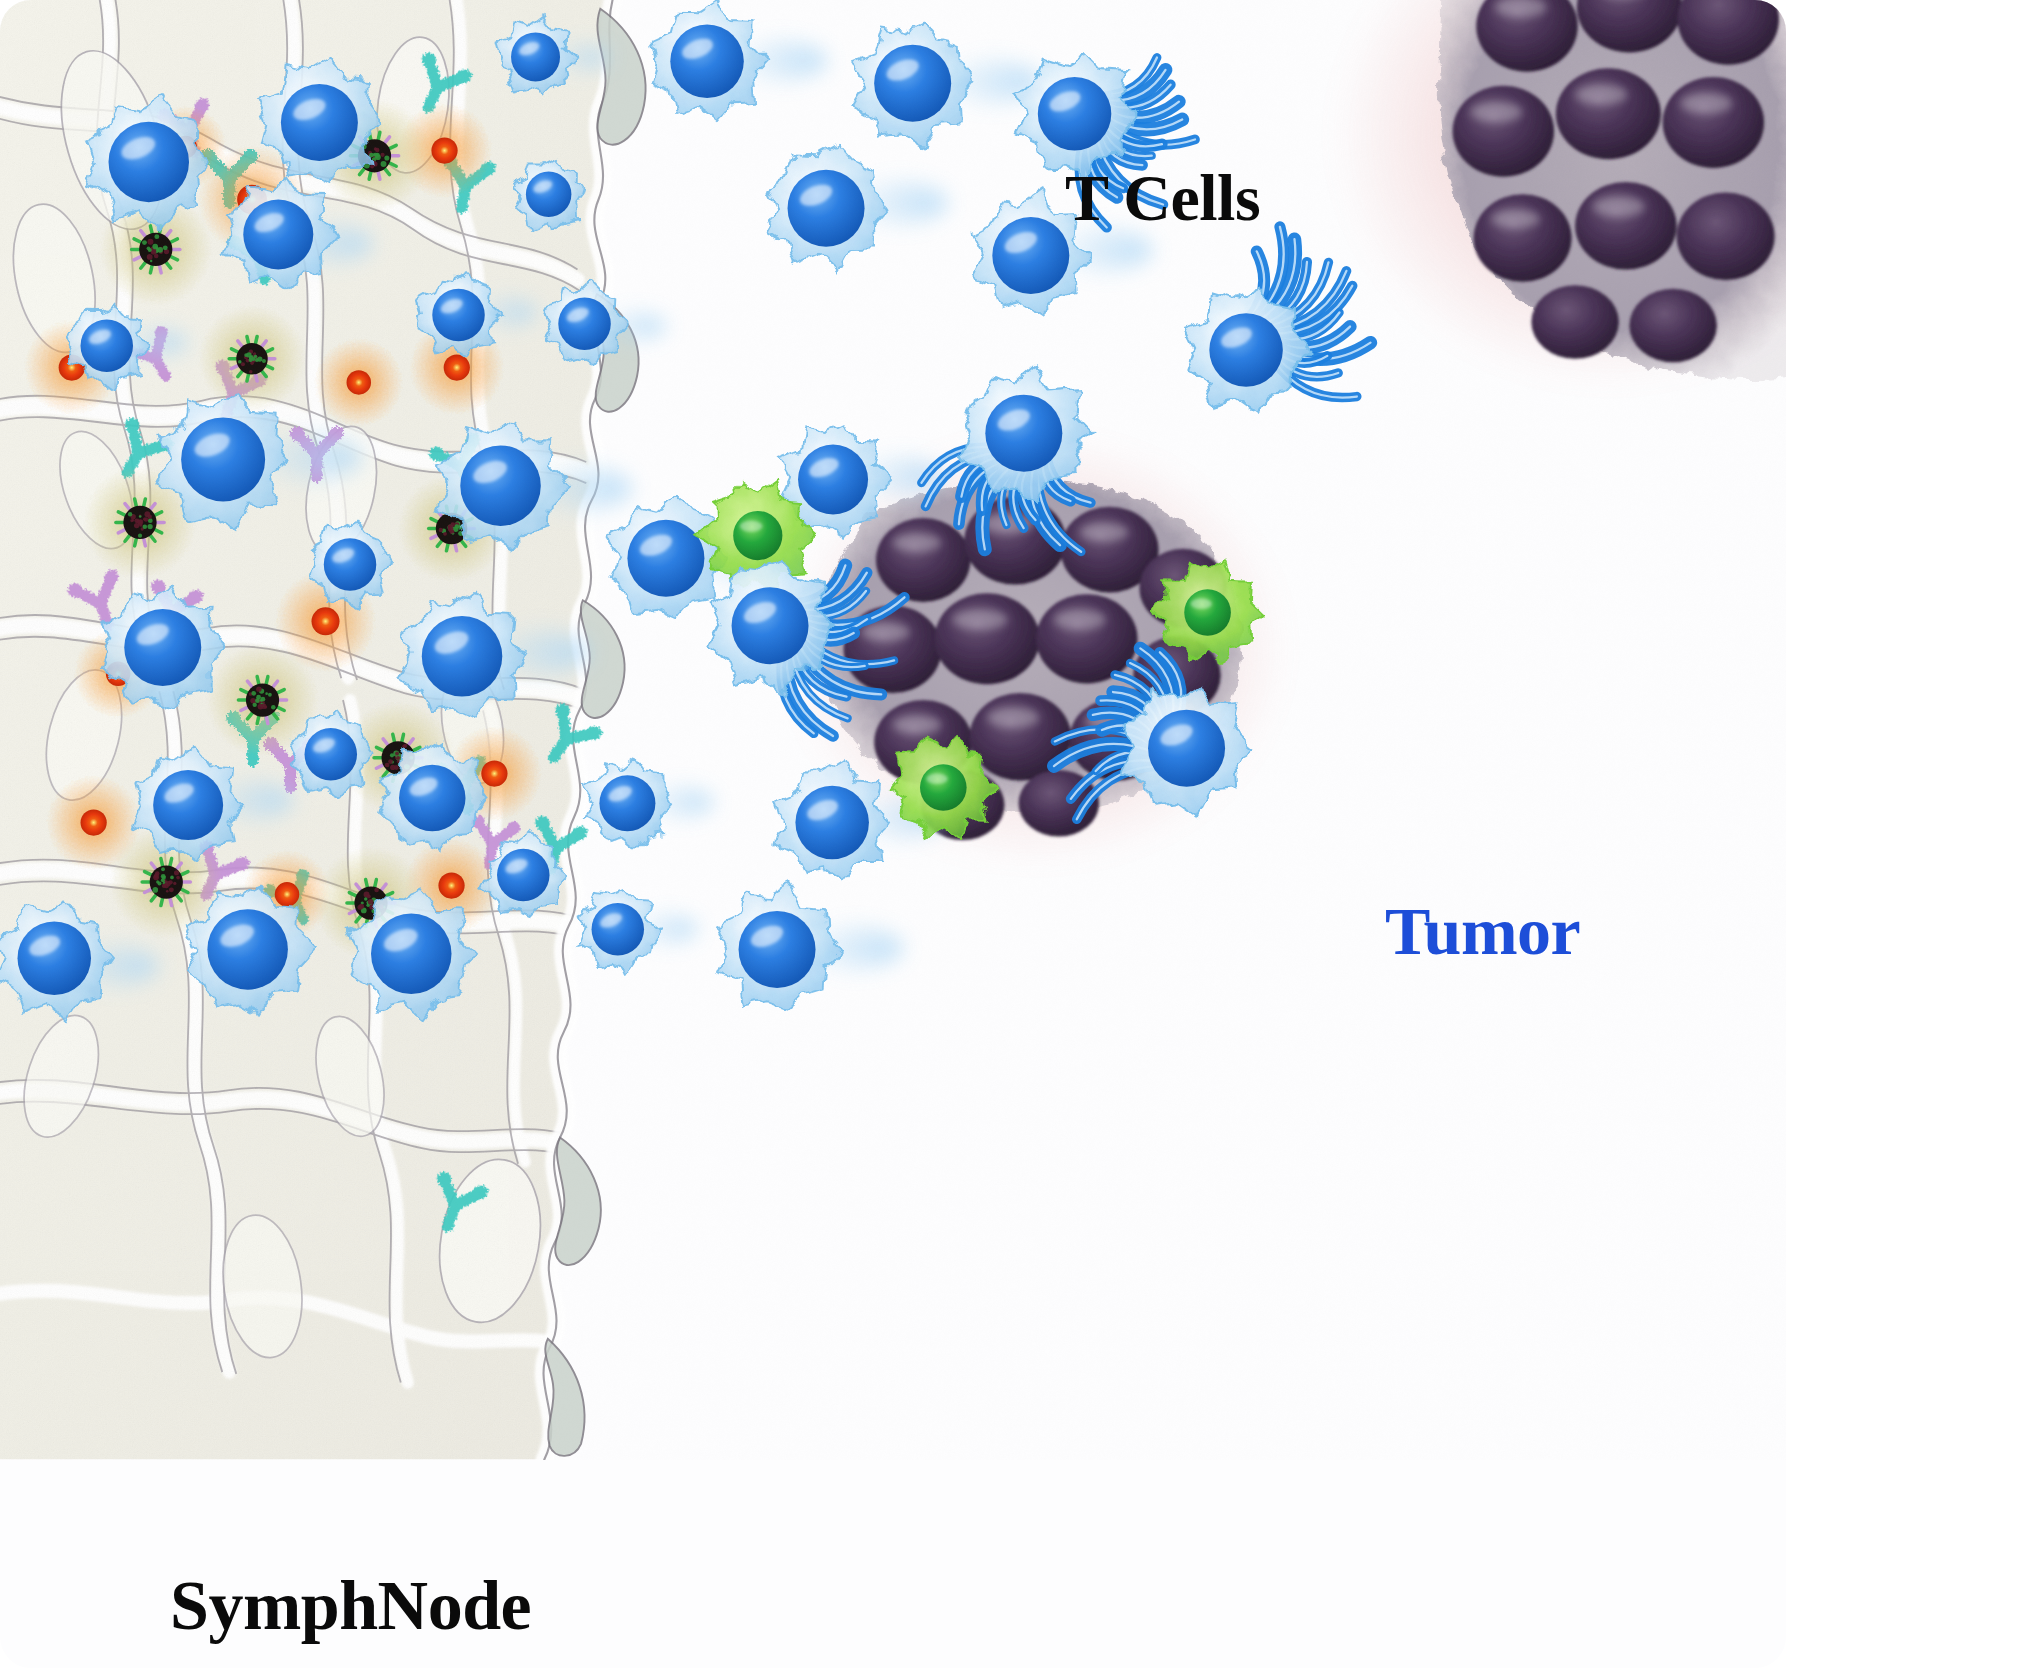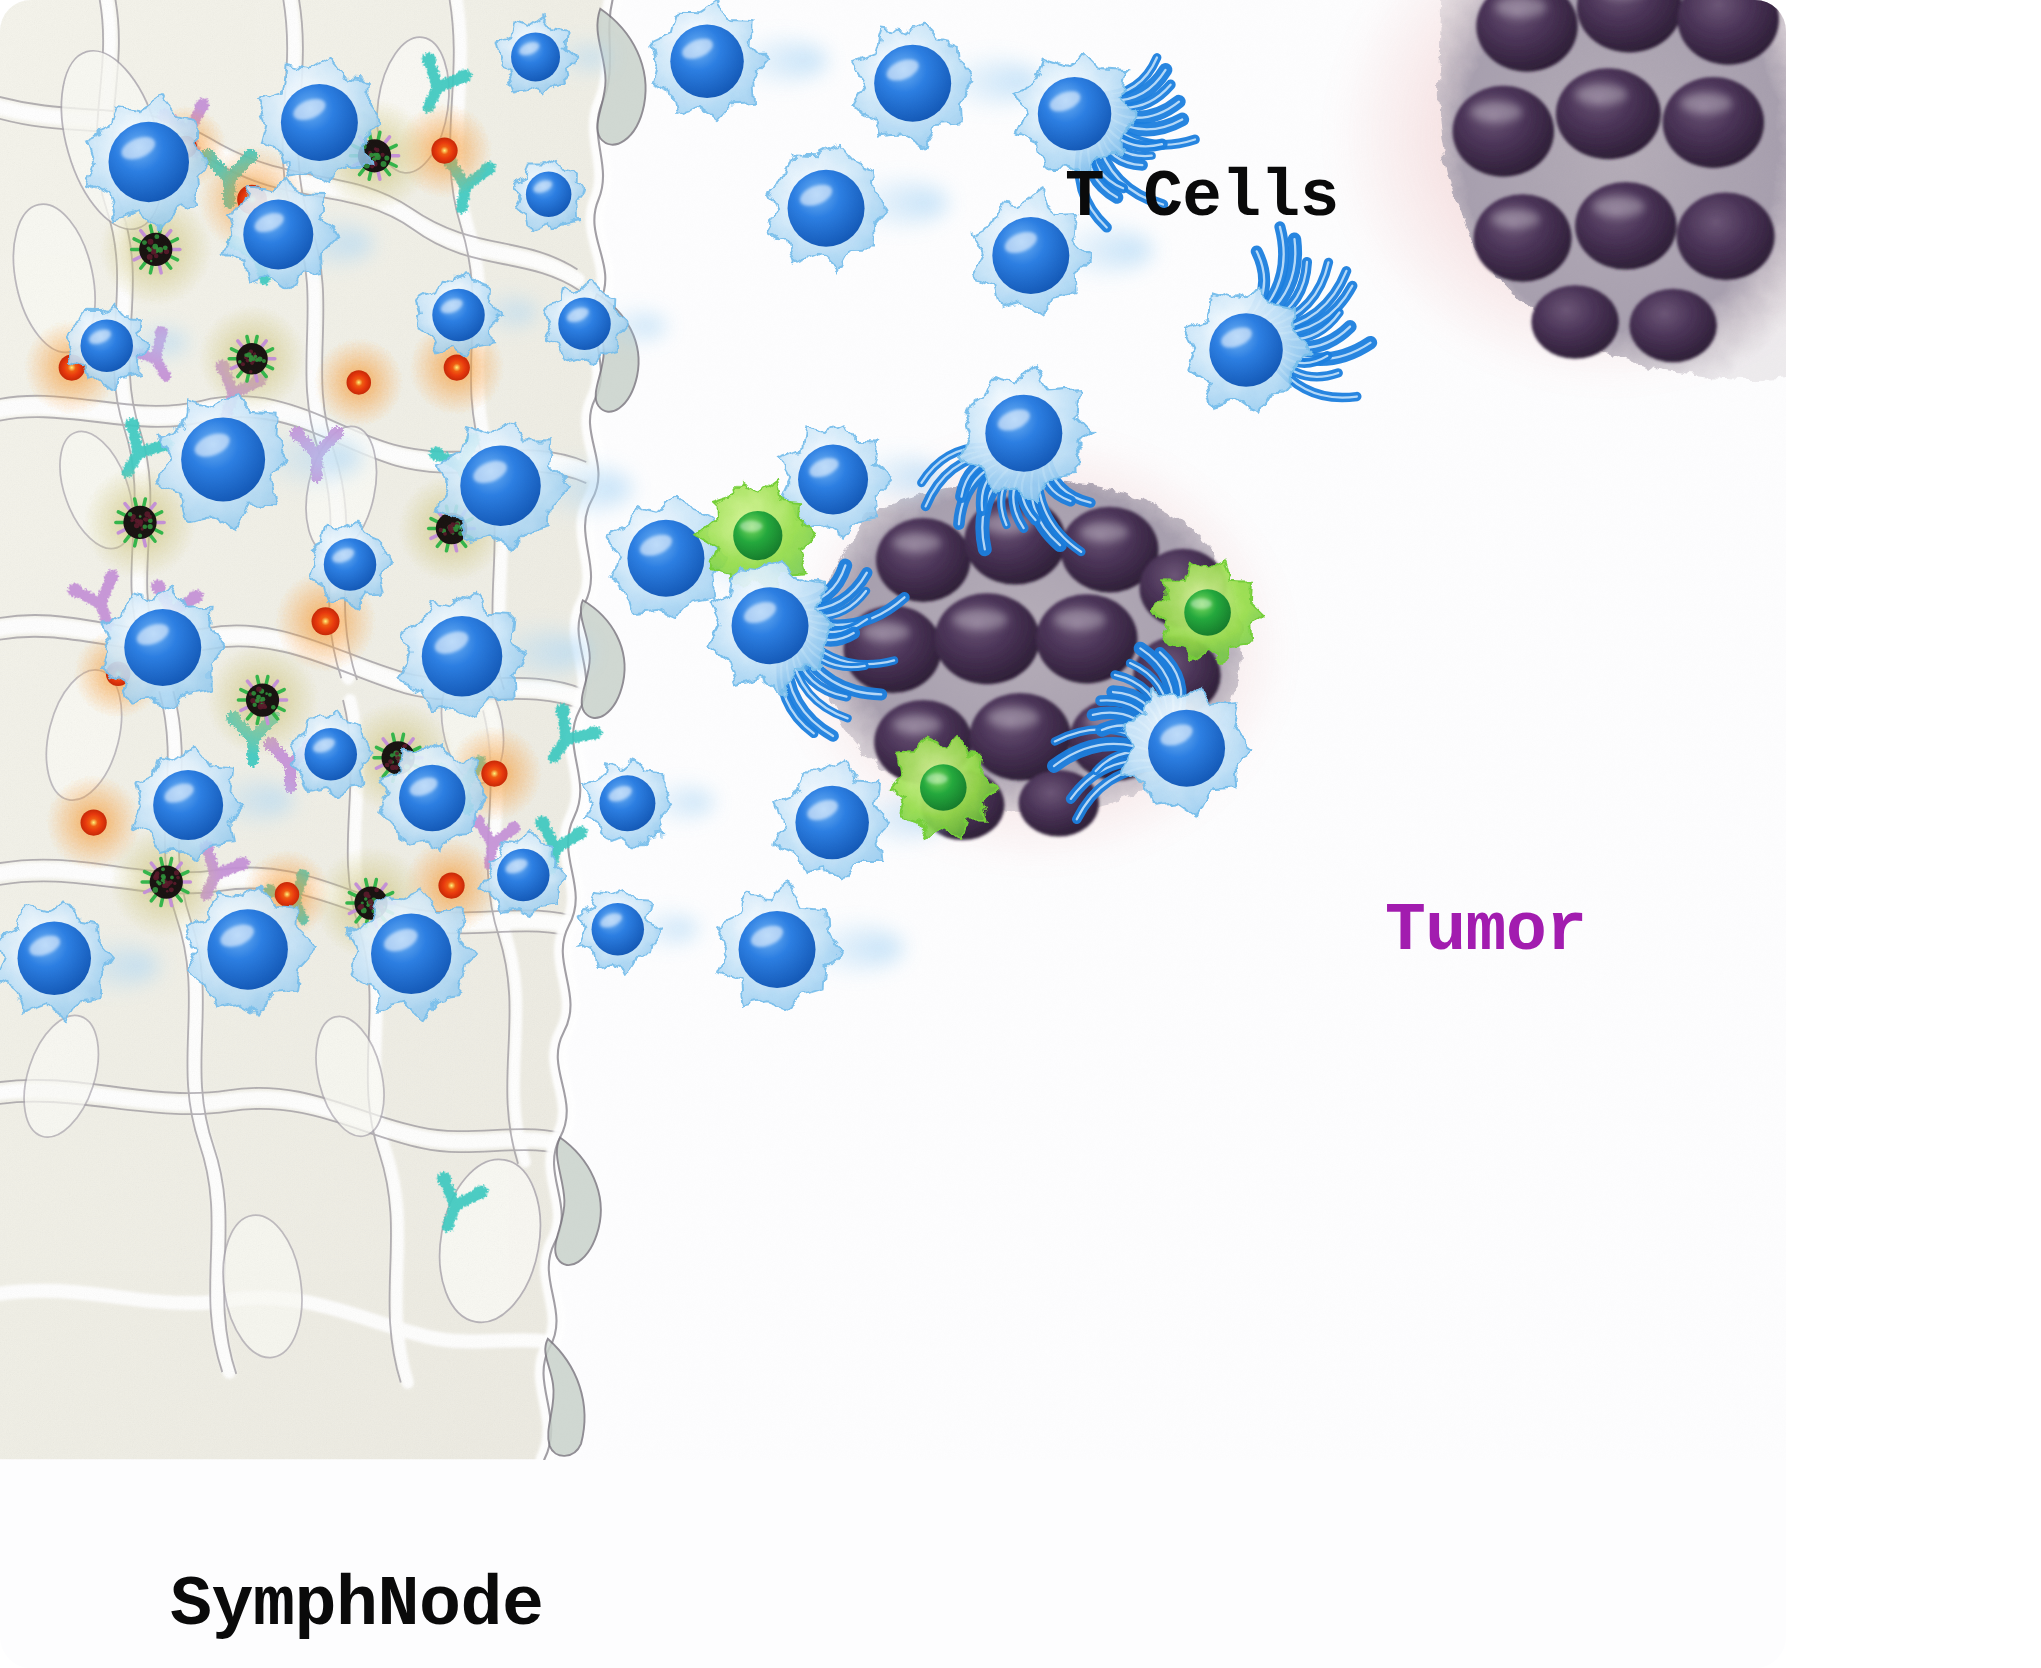--- a/index.html
+++ b/index.html
@@ -2,27 +2,27 @@
 <html><head>
 <meta charset="utf-8">
 <title>Immuno-oncology Illustration</title>
 <style>
   html,body{margin:0;padding:0;background:#ffffff;}
   #stage{
     position:relative;
     width:1786px;height:1668px;
     overflow:hidden;
     background:#fdfdfe;
-    font-family:Liberation Mono, monospace;
+    font-family:Liberation Serif, serif;
     border-radius:31px;
   }
   #artboard{position:absolute;inset:0;}
   .lbl{position:absolute;white-space:nowrap;font-weight:700;letter-spacing:-0.5px;}
   #label-tcells{left:1065px;top:160px;font-size:66px;color:#0a0a0a;}
-  #label-tumor{left:1385px;top:892px;font-size:68px;color:#a21caf;}
+  #label-tumor{left:1385px;top:892px;font-size:68px;color:#1d4ed8;}
   #label-symphnode{left:170px;top:1566px;font-size:70px;color:#0a0a0a;}
 </style>
 </head>
 <body>
 
 <div id="stage">
 
   <svg id="artboard" viewBox="0 0 2041 1668" preserveAspectRatio="none" xmlns="http://www.w3.org/2000/svg">
     <defs>
 

